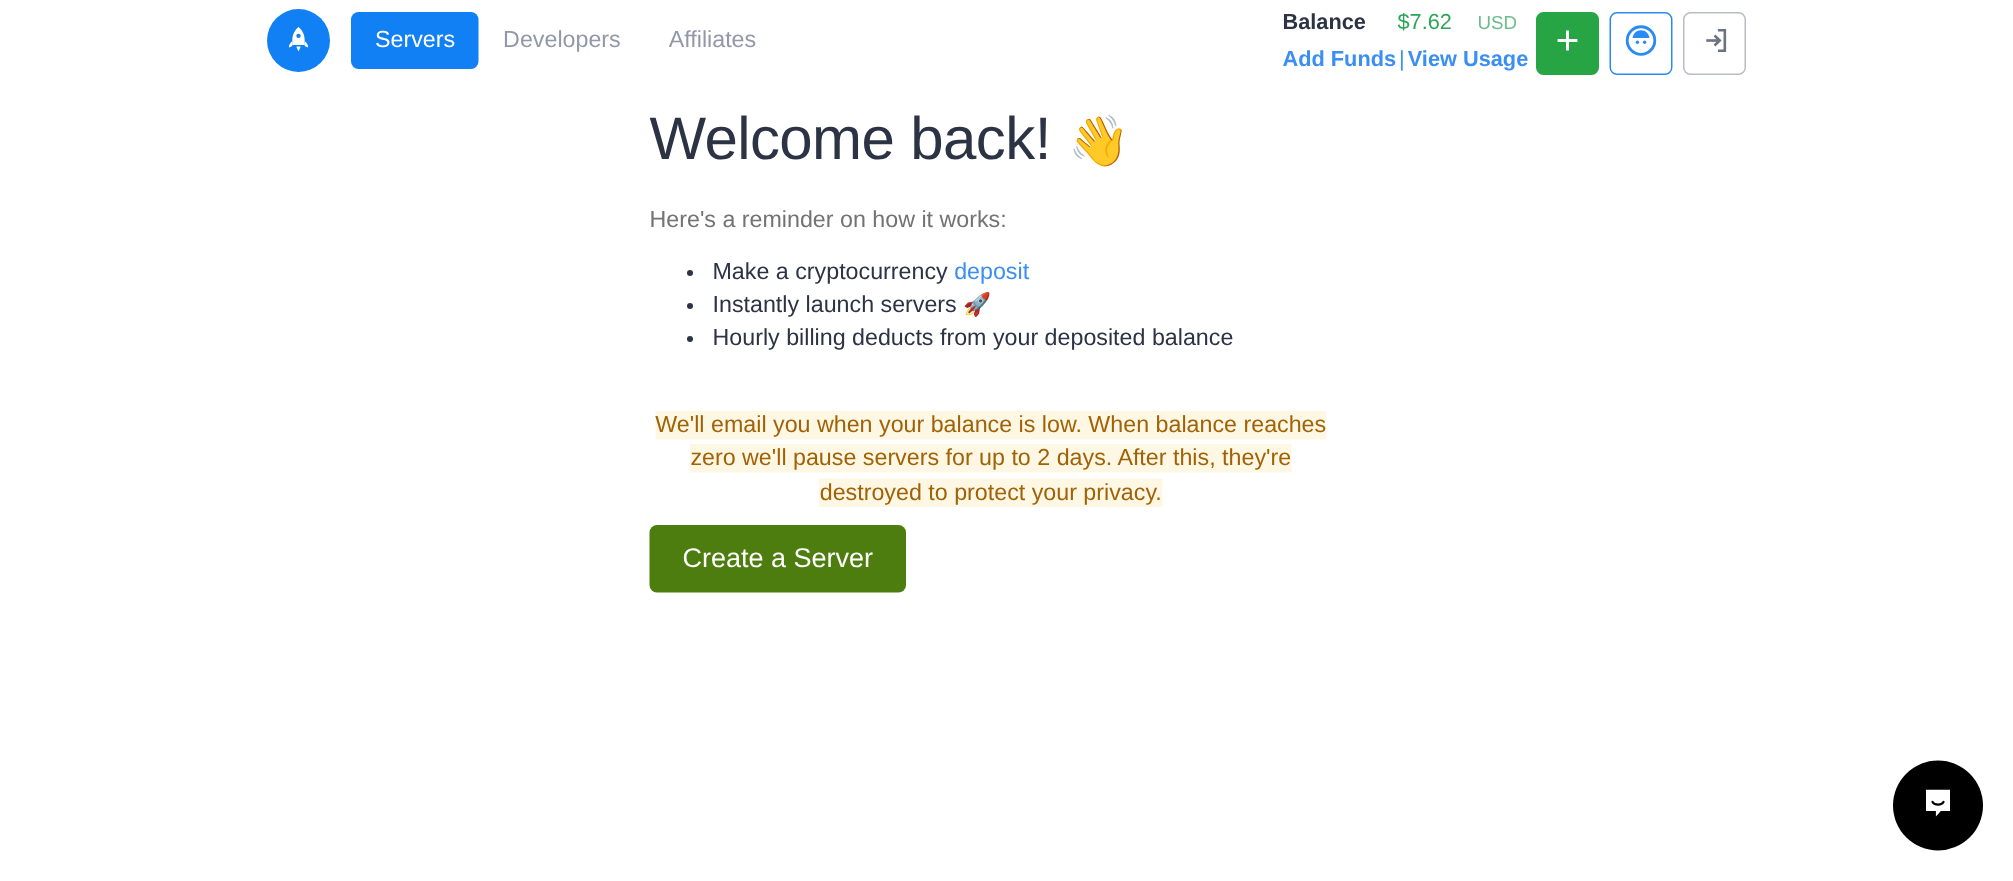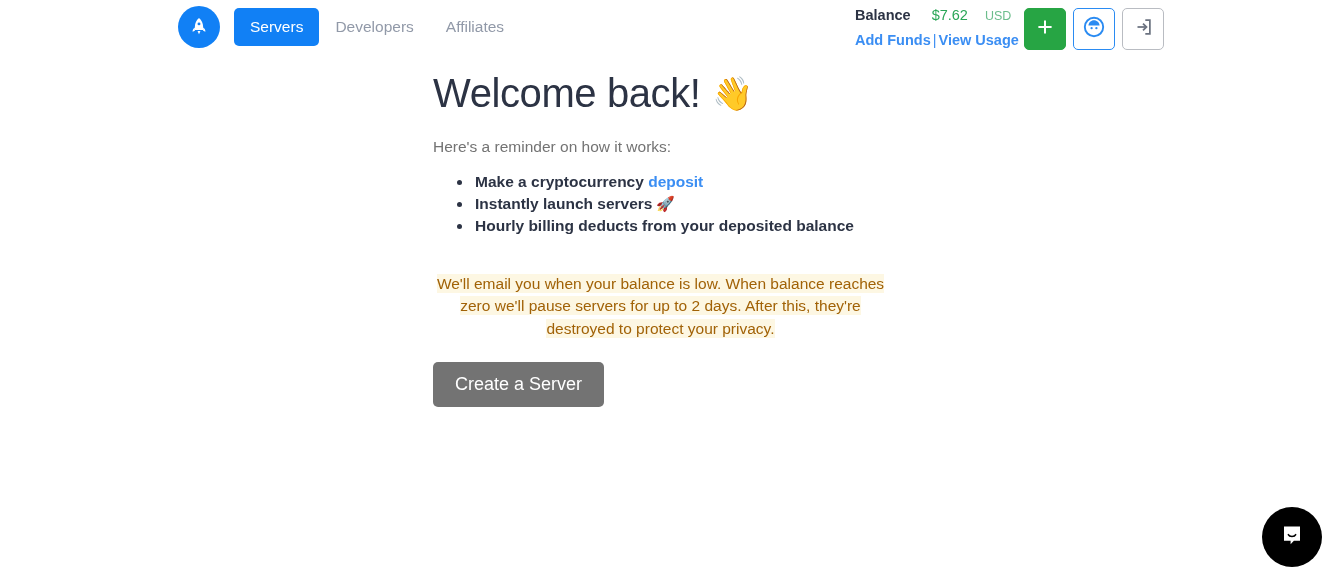--- a/index.html
+++ b/index.html
@@ -189,21 +189,20 @@
     padding-left: 40px;
     list-style: disc;
   }
 
   ul.how-list li {
     font-size: 15.5px;
     color: #2c3344;
     line-height: 22px;
     margin-bottom: 0;
     padding-left: 2px;
-    font-weight: bold;
   }
 
   ul.how-list li a {
     color: #3b8ef3;
     text-decoration: none;
     cursor: pointer;
   }
 
   .li-emoji {
     font-size: 15px;
@@ -219,23 +218,23 @@
   }
 
   .notice span.hl {
     background: #fdf7e3;
     box-decoration-break: clone;
     -webkit-box-decoration-break: clone;
     padding: 1px 0;
   }
 
   .create-btn {
-    margin-top: 22px;
+    margin-top: 10px;
     display: inline-block;
-    background: #737373;
+    background: #4d7c0f;
     color: #ffffff;
     font-size: 18px;
     font-family: "Liberation Sans", sans-serif;
     padding: 13px 22px 14px 22px;
     border: none;
     border-radius: 5px;
     cursor: pointer;
     line-height: 1;
   }
 

